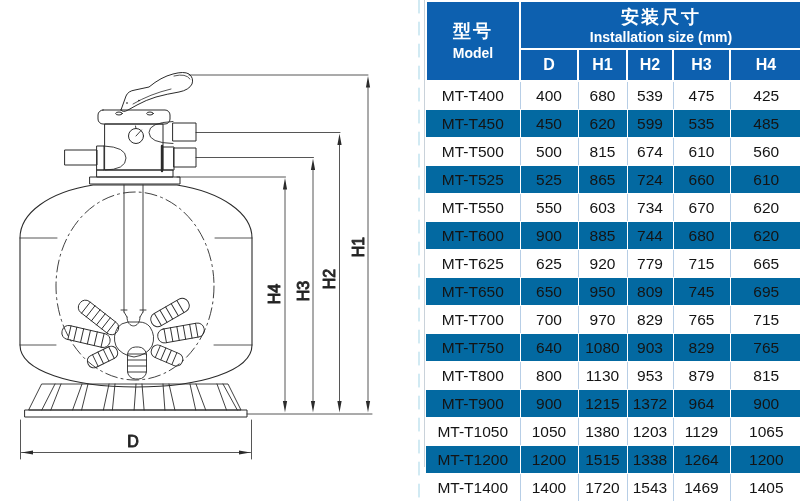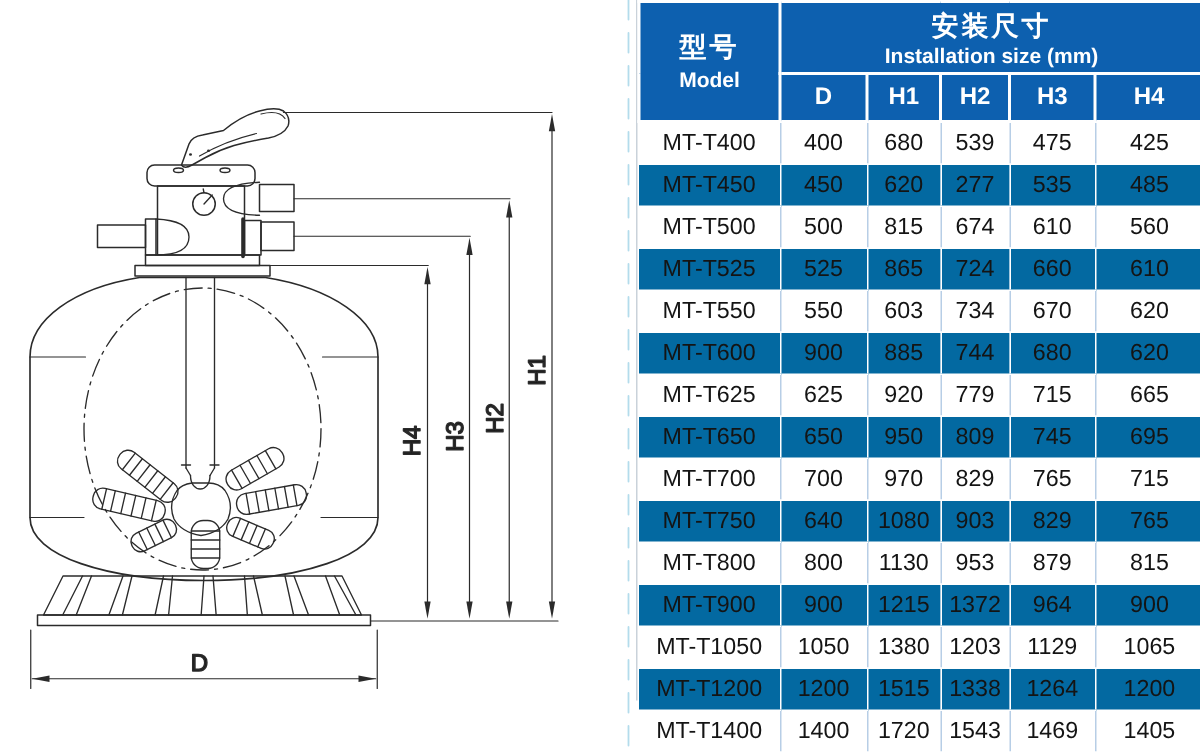--- a/index.html
+++ b/index.html
@@ -202,21 +202,21 @@
             <td>400</td>
             <td>680</td>
             <td>539</td>
             <td>475</td>
             <td>425</td>
           </tr>
           <tr class="alt">
             <td>MT-T450</td>
             <td>450</td>
             <td>620</td>
-            <td>277</td>
+            <td>599</td>
             <td>535</td>
             <td>485</td>
           </tr>
           <tr>
             <td>MT-T500</td>
             <td>500</td>
             <td>815</td>
             <td>674</td>
             <td>610</td>
             <td>560</td>

